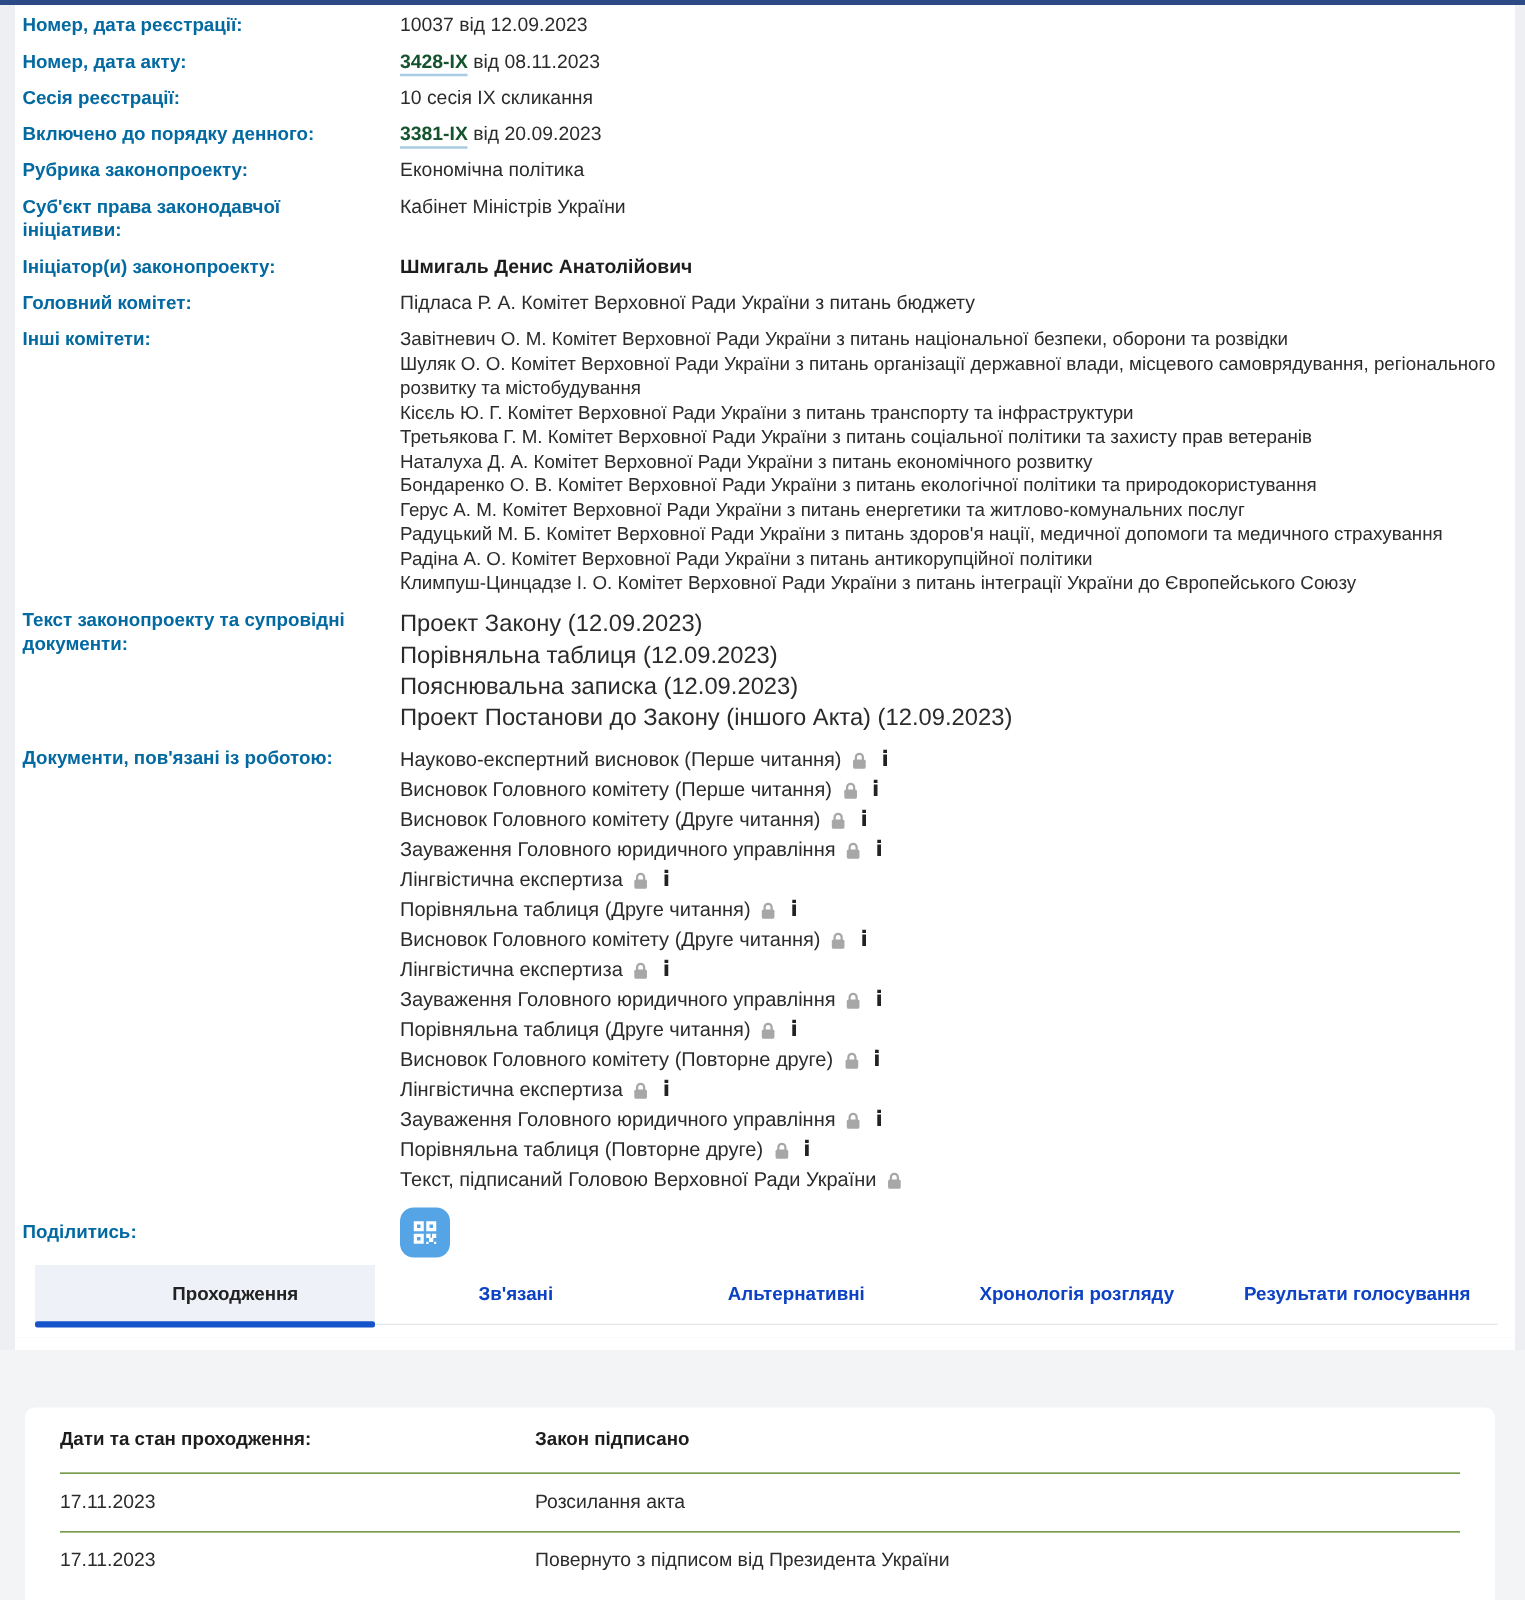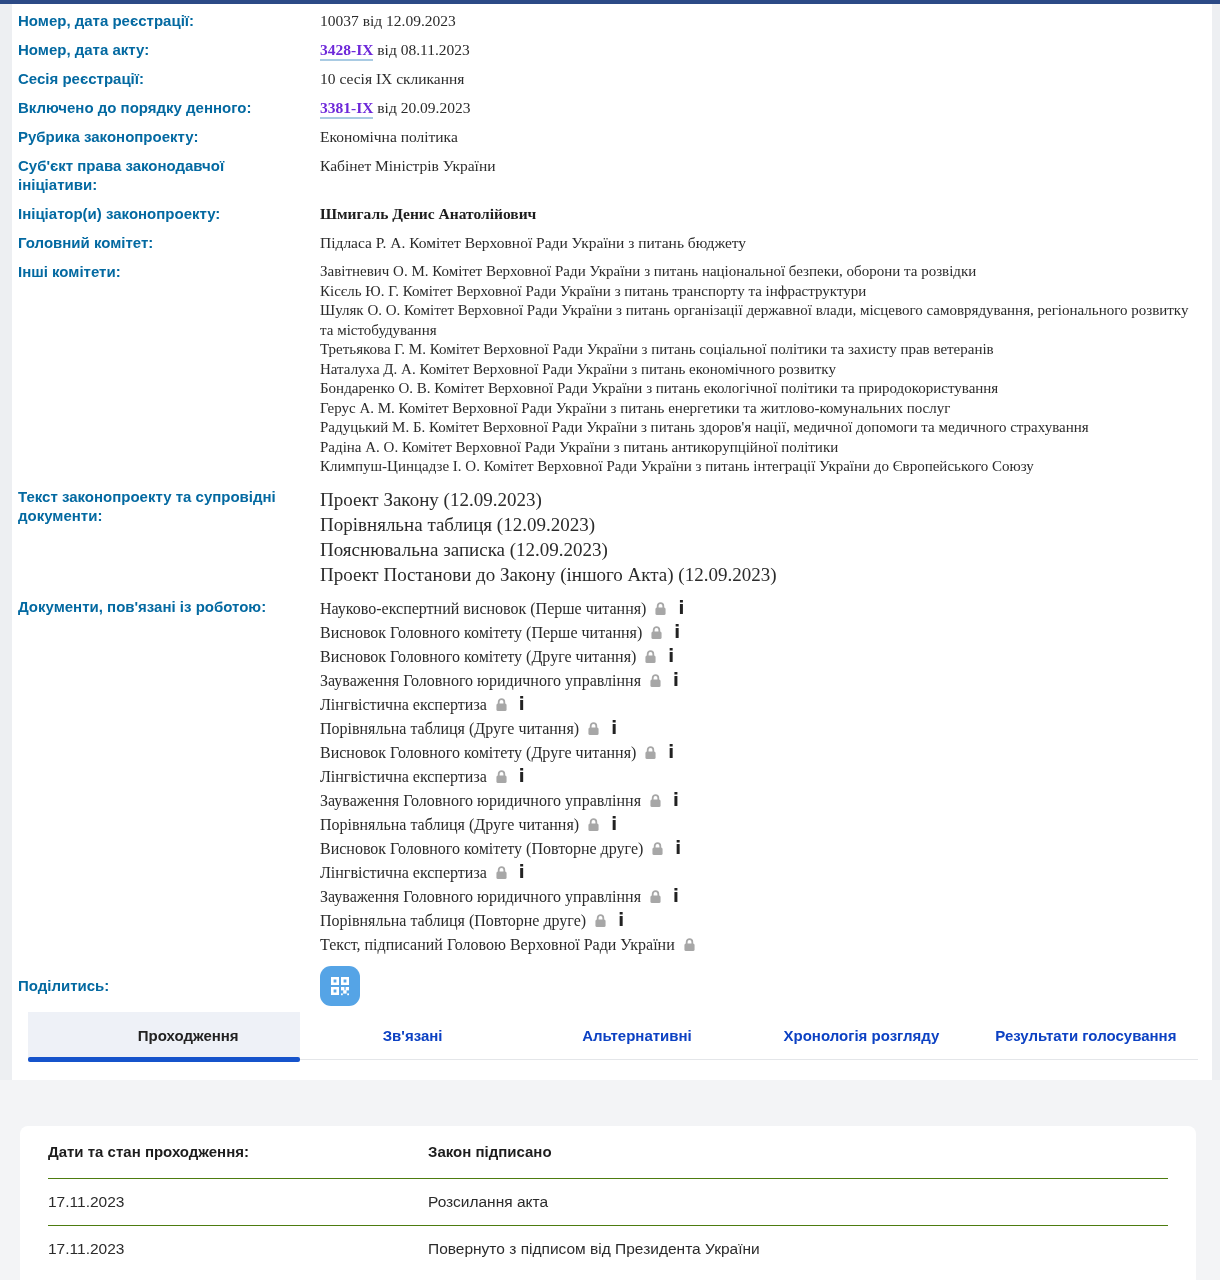--- a/index.html
+++ b/index.html
@@ -2,23 +2,23 @@
 <html><head>
 <meta charset="utf-8">
 <style>
   html,body{margin:0;padding:0;width:1220px;height:1280px;overflow:hidden;
     background:#edeff2;font-family:"Liberation Sans","DejaVu Sans",sans-serif;}
   .top-bar{height:4px;background:#2c4a86;width:100%;}
   .main-wrap{margin-left:12px;margin-right:8px;background:#fff;padding:2px 10px 10px 6px;}
   
   .irow{display:grid;grid-template-columns:302px 1fr;padding:5px 0;align-items:start;}
   .ilabel{font-size:15px;font-weight:bold;color:#0369a1;line-height:19px;padding-left:0;}
-  .ivalue{font-size:15.5px;color:#2b2b2b;line-height:19px;font-family:Liberation Serif, serif;}
+  .ivalue{font-size:15.5px;color:#2b2b2b;line-height:19px;}
   .ivalue.bold{font-weight:bold;color:#1d1d1d;}
-  .blink{font-weight:bold;color:#6d28d9;text-decoration:none;border-bottom:2px solid #a9cbe3;
+  .blink{font-weight:bold;color:#14532d;text-decoration:none;border-bottom:2px solid #a9cbe3;
     padding-bottom:1px;cursor:pointer;}
   .vsuffix{color:#2b2b2b;}
   .clist div{font-size:15px;line-height:19.5px;color:#2b2b2b;}
   .dlist div{font-size:19px;line-height:25px;color:#2b2b2b;}
   .rlist{display:flex;flex-direction:column;}
   .ritem{display:flex;align-items:center;height:24px;}
   .rtext{font-size:16px;color:#2b2b2b;white-space:nowrap;}
   .lock{margin-left:7px;display:inline-flex;align-items:center;}
   .iinfo{margin-left:10px;cursor:pointer;}
   .iinfo::before{content:"i";font-family:"DejaVu Sans",sans-serif;font-weight:800;
@@ -86,22 +86,22 @@
 
   <div class="irow">
     <div class="ilabel">Головний комітет:</div>
     <div class="ivalue">Підласа Р. А. Комітет Верховної Ради України з питань бюджету</div>
   </div>
 
   <div class="irow">
     <div class="ilabel">Інші комітети:</div>
     <div class="ivalue clist">
       <div>Завітневич О. М. Комітет Верховної Ради України з питань національної безпеки, оборони та розвідки</div>
+      <div>Шуляк О. О. Комітет Верховної Ради України з питань організації державної влади, місцевого самоврядування, регіонального розвитку та містобудування</div>
       <div>Кісєль Ю. Г. Комітет Верховної Ради України з питань транспорту та інфраструктури</div>
-      <div>Шуляк О. О. Комітет Верховної Ради України з питань організації державної влади, місцевого самоврядування, регіонального розвитку та містобудування</div>
       <div>Третьякова Г. М. Комітет Верховної Ради України з питань соціальної політики та захисту прав ветеранів</div>
       <div>Наталуха Д. А. Комітет Верховної Ради України з питань економічного розвитку</div>
       <div>Бондаренко О. В. Комітет Верховної Ради України з питань екологічної політики та природокористування</div>
       <div>Герус А. М. Комітет Верховної Ради України з питань енергетики та житлово-комунальних послуг</div>
       <div>Радуцький М. Б. Комітет Верховної Ради України з питань здоров'я нації, медичної допомоги та медичного страхування</div>
       <div>Радіна А. О. Комітет Верховної Ради України з питань антикорупційної політики</div>
       <div>Климпуш-Цинцадзе І. О. Комітет Верховної Ради України з питань інтеграції України до Європейського Союзу</div>
     </div>
   </div>
 

